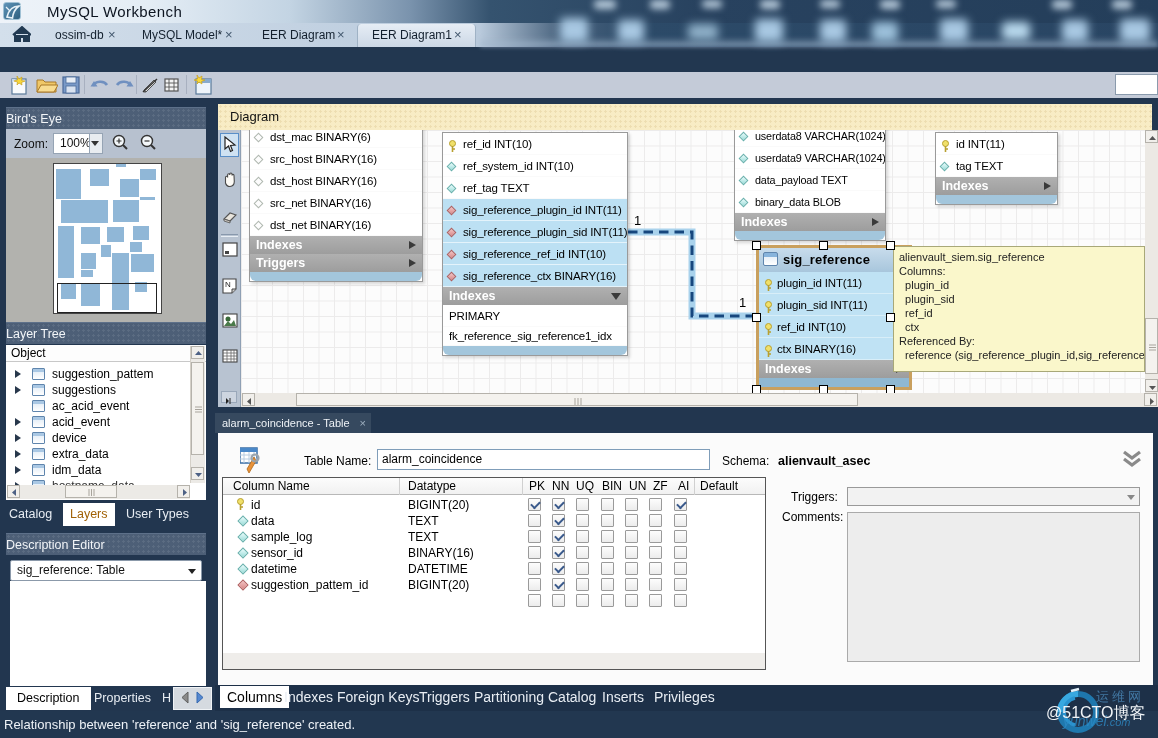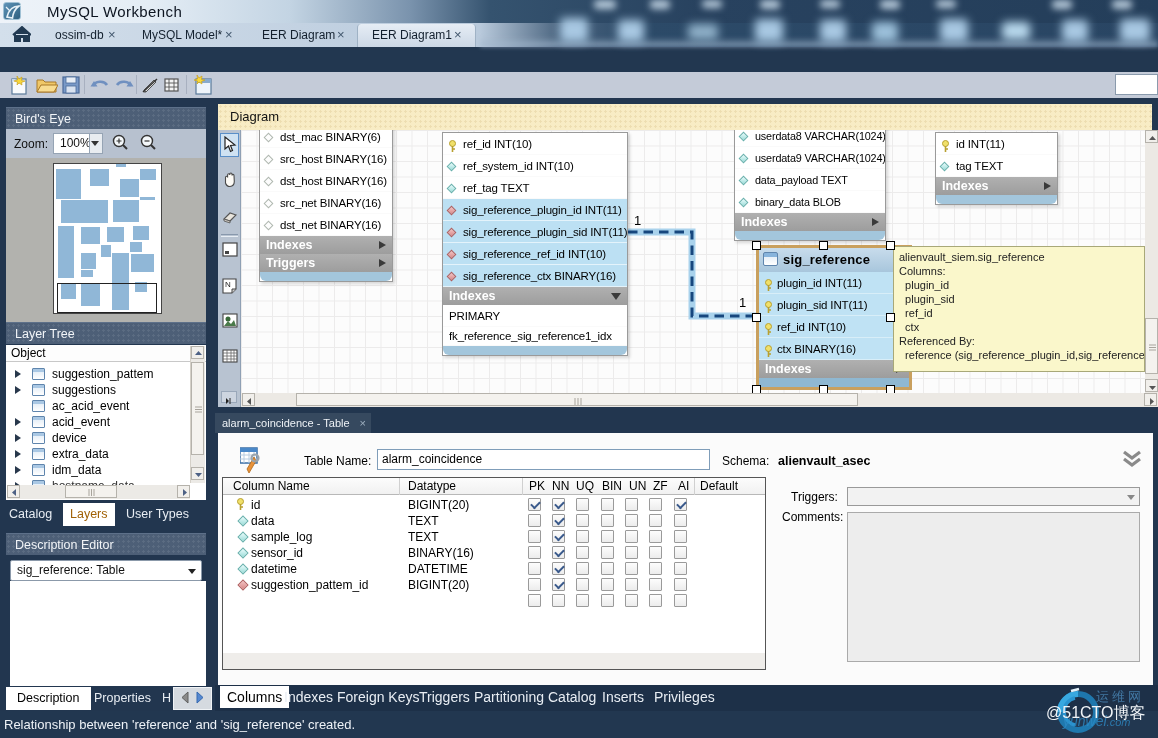--- a/index.html
+++ b/index.html
@@ -31,21 +31,21 @@
 #menubar span { font-family:"Liberation Mono", monospace; font-size:11px; font-weight:bold; color:#000; position:absolute; top:7px; }
 
 
 #toolbar { left:0; top:72px; width:1158px; height:26px; background:#c4cbd8; }
 #searchbox { position:absolute; left:1115px; top:74px; width:43px; height:21px; background:#fff; border:1px solid #8a9aac; }
 
 
 #mainbg { left:0; top:98px; width:1158px; height:613px; background:#22364f; }
 
 
-.shead { position:absolute; left:6px; width:200px; height:22px; background:#4d5f77; color:#f2f5f8; font-size:12.5px; line-height:22px; padding-left:9px;
+.shead { position:absolute; left:6px; width:200px; height:22px; background:#4d5f77; color:#f2f5f8; font-size:12.5px; line-height:22px; 
   background-image:radial-gradient(circle, rgba(255,255,255,.08) 1px, transparent 1.2px); background-size:5px 5px; border-top:1px solid #5d7089; }
 #zoomrow { left:6px; top:129px; width:200px; height:43px; background:#b7c1cf; }
 #zoomrow .lbl { position:absolute; left:8px; top:8px; font-size:12px; color:#111; }
 #zoomdd { position:absolute; left:47px; top:4px; width:50px; height:21px; background:#fff; border:1px solid #96a4b4; font-size:12px; color:#111; line-height:19px; padding-left:6px; }
 #zoomdd .arr { position:absolute; right:2px; top:7px; width:0; height:0; border-left:4px solid transparent; border-right:4px solid transparent; border-top:5px solid #333; }
 #preview { left:6px; top:158px; width:200px; height:164px; background:#b2b2ae; }
 #pvpage { position:absolute; left:47px; top:5px; width:109px; height:151px; background:#fff; border:1px solid #444; }
 .pvr { position:absolute; background:#90b7d7; }
 #pvview { position:absolute; left:3px; top:119px; width:100px; height:30px; border:1px solid #222; }
 #objlist { left:6px; top:345px; width:200px; height:155px; background:#fff; font-size:12px; color:#000; }
@@ -391,21 +391,21 @@
   </div>
   <div class="abs" id="canvas">
 
     <svg width="904" height="263" style="position:absolute;left:0;top:0">
       <path d="M387 102 H451 V186 H517" fill="none" stroke="#a9d2ec" stroke-width="7"></path>
       <path d="M387 102 H451 V186 H517" fill="none" stroke="#17477e" stroke-width="3" stroke-dasharray="9.5 6"></path>
     </svg>
     <text class="n1" style="left:393px;top:83px">1</text>
     <text class="n1" style="left:498px;top:165px">1</text>
 
-    <div class="dtable" style="left:18px;top:-5px;width:134px">
+    <div class="dtable" style="left:8px;top:-5px;width:174px">
       <div class="drow"><span class="ic dia white"></span>dst_mac BINARY(6)</div>
       <div class="drow"><span class="ic dia white"></span>src_host BINARY(16)</div>
       <div class="drow"><span class="ic dia white"></span>dst_host BINARY(16)</div>
       <div class="drow"><span class="ic dia white"></span>src_net BINARY(16)</div>
       <div class="drow"><span class="ic dia white"></span>dst_net BINARY(16)</div>
       <div class="grayrow">Indexes<span class="arr"></span></div>
       <div class="grayrow">Triggers<span class="arr"></span></div>
       <div class="capp"></div>
     </div>
 

